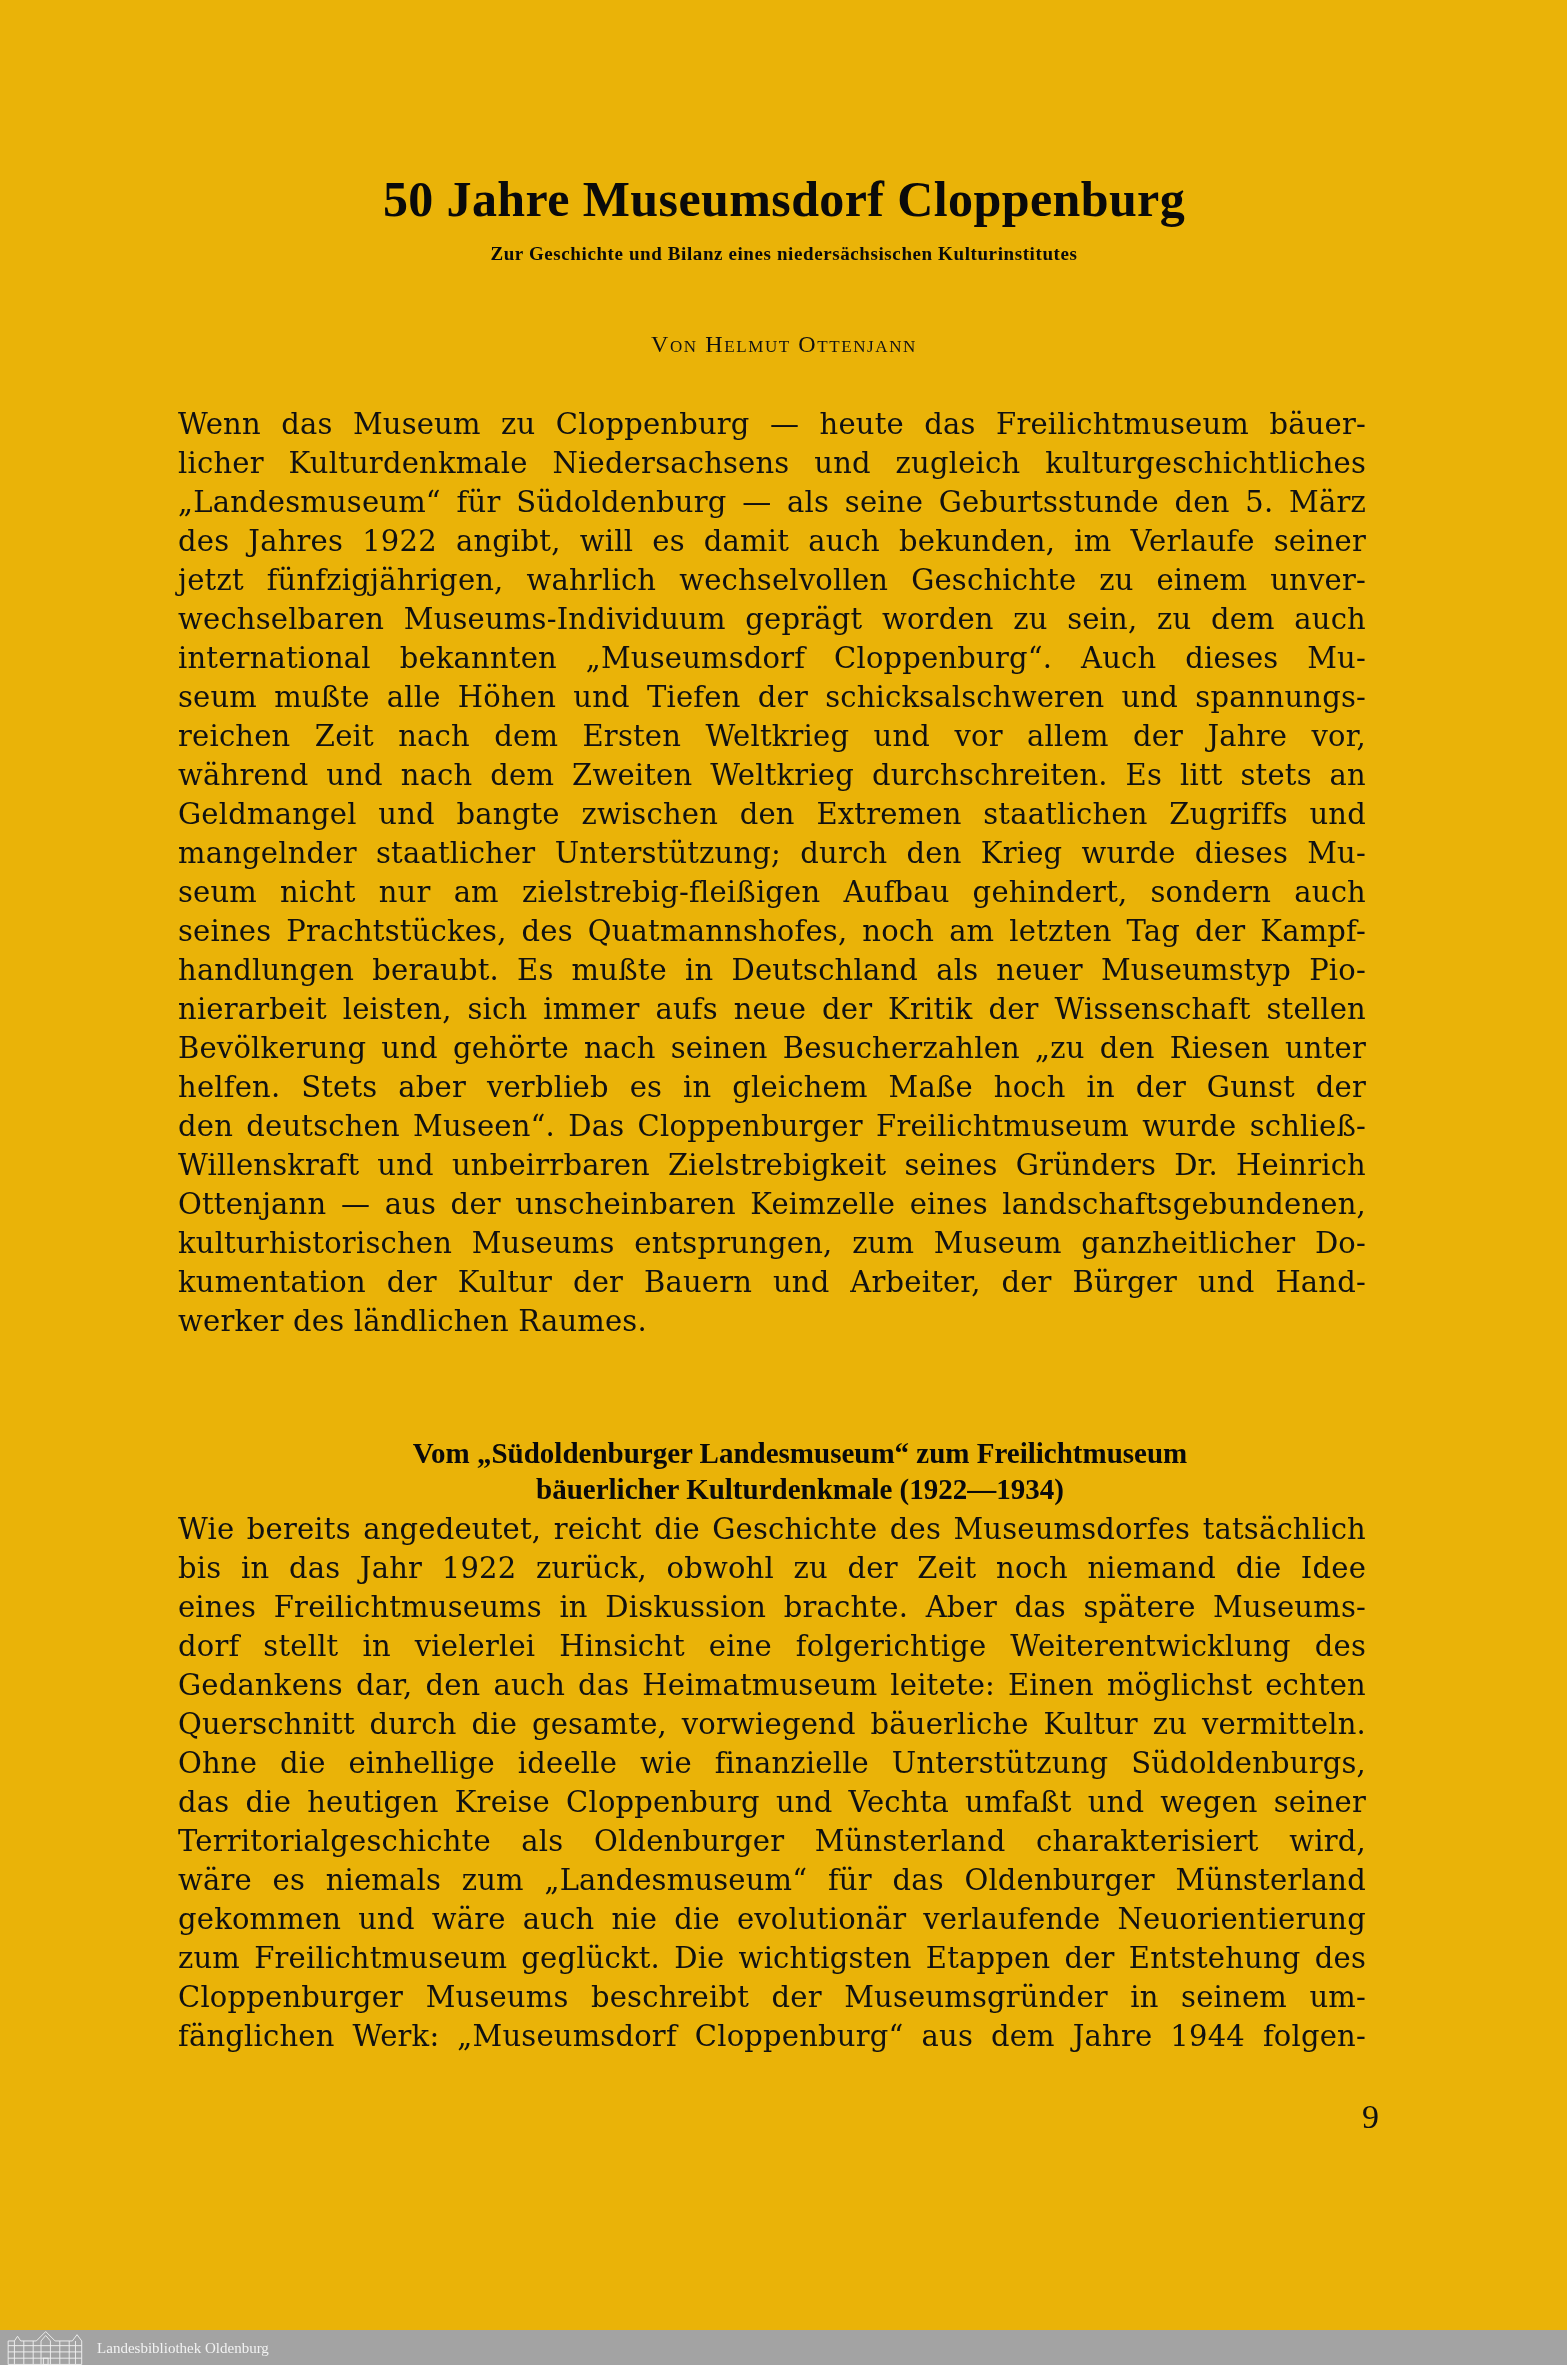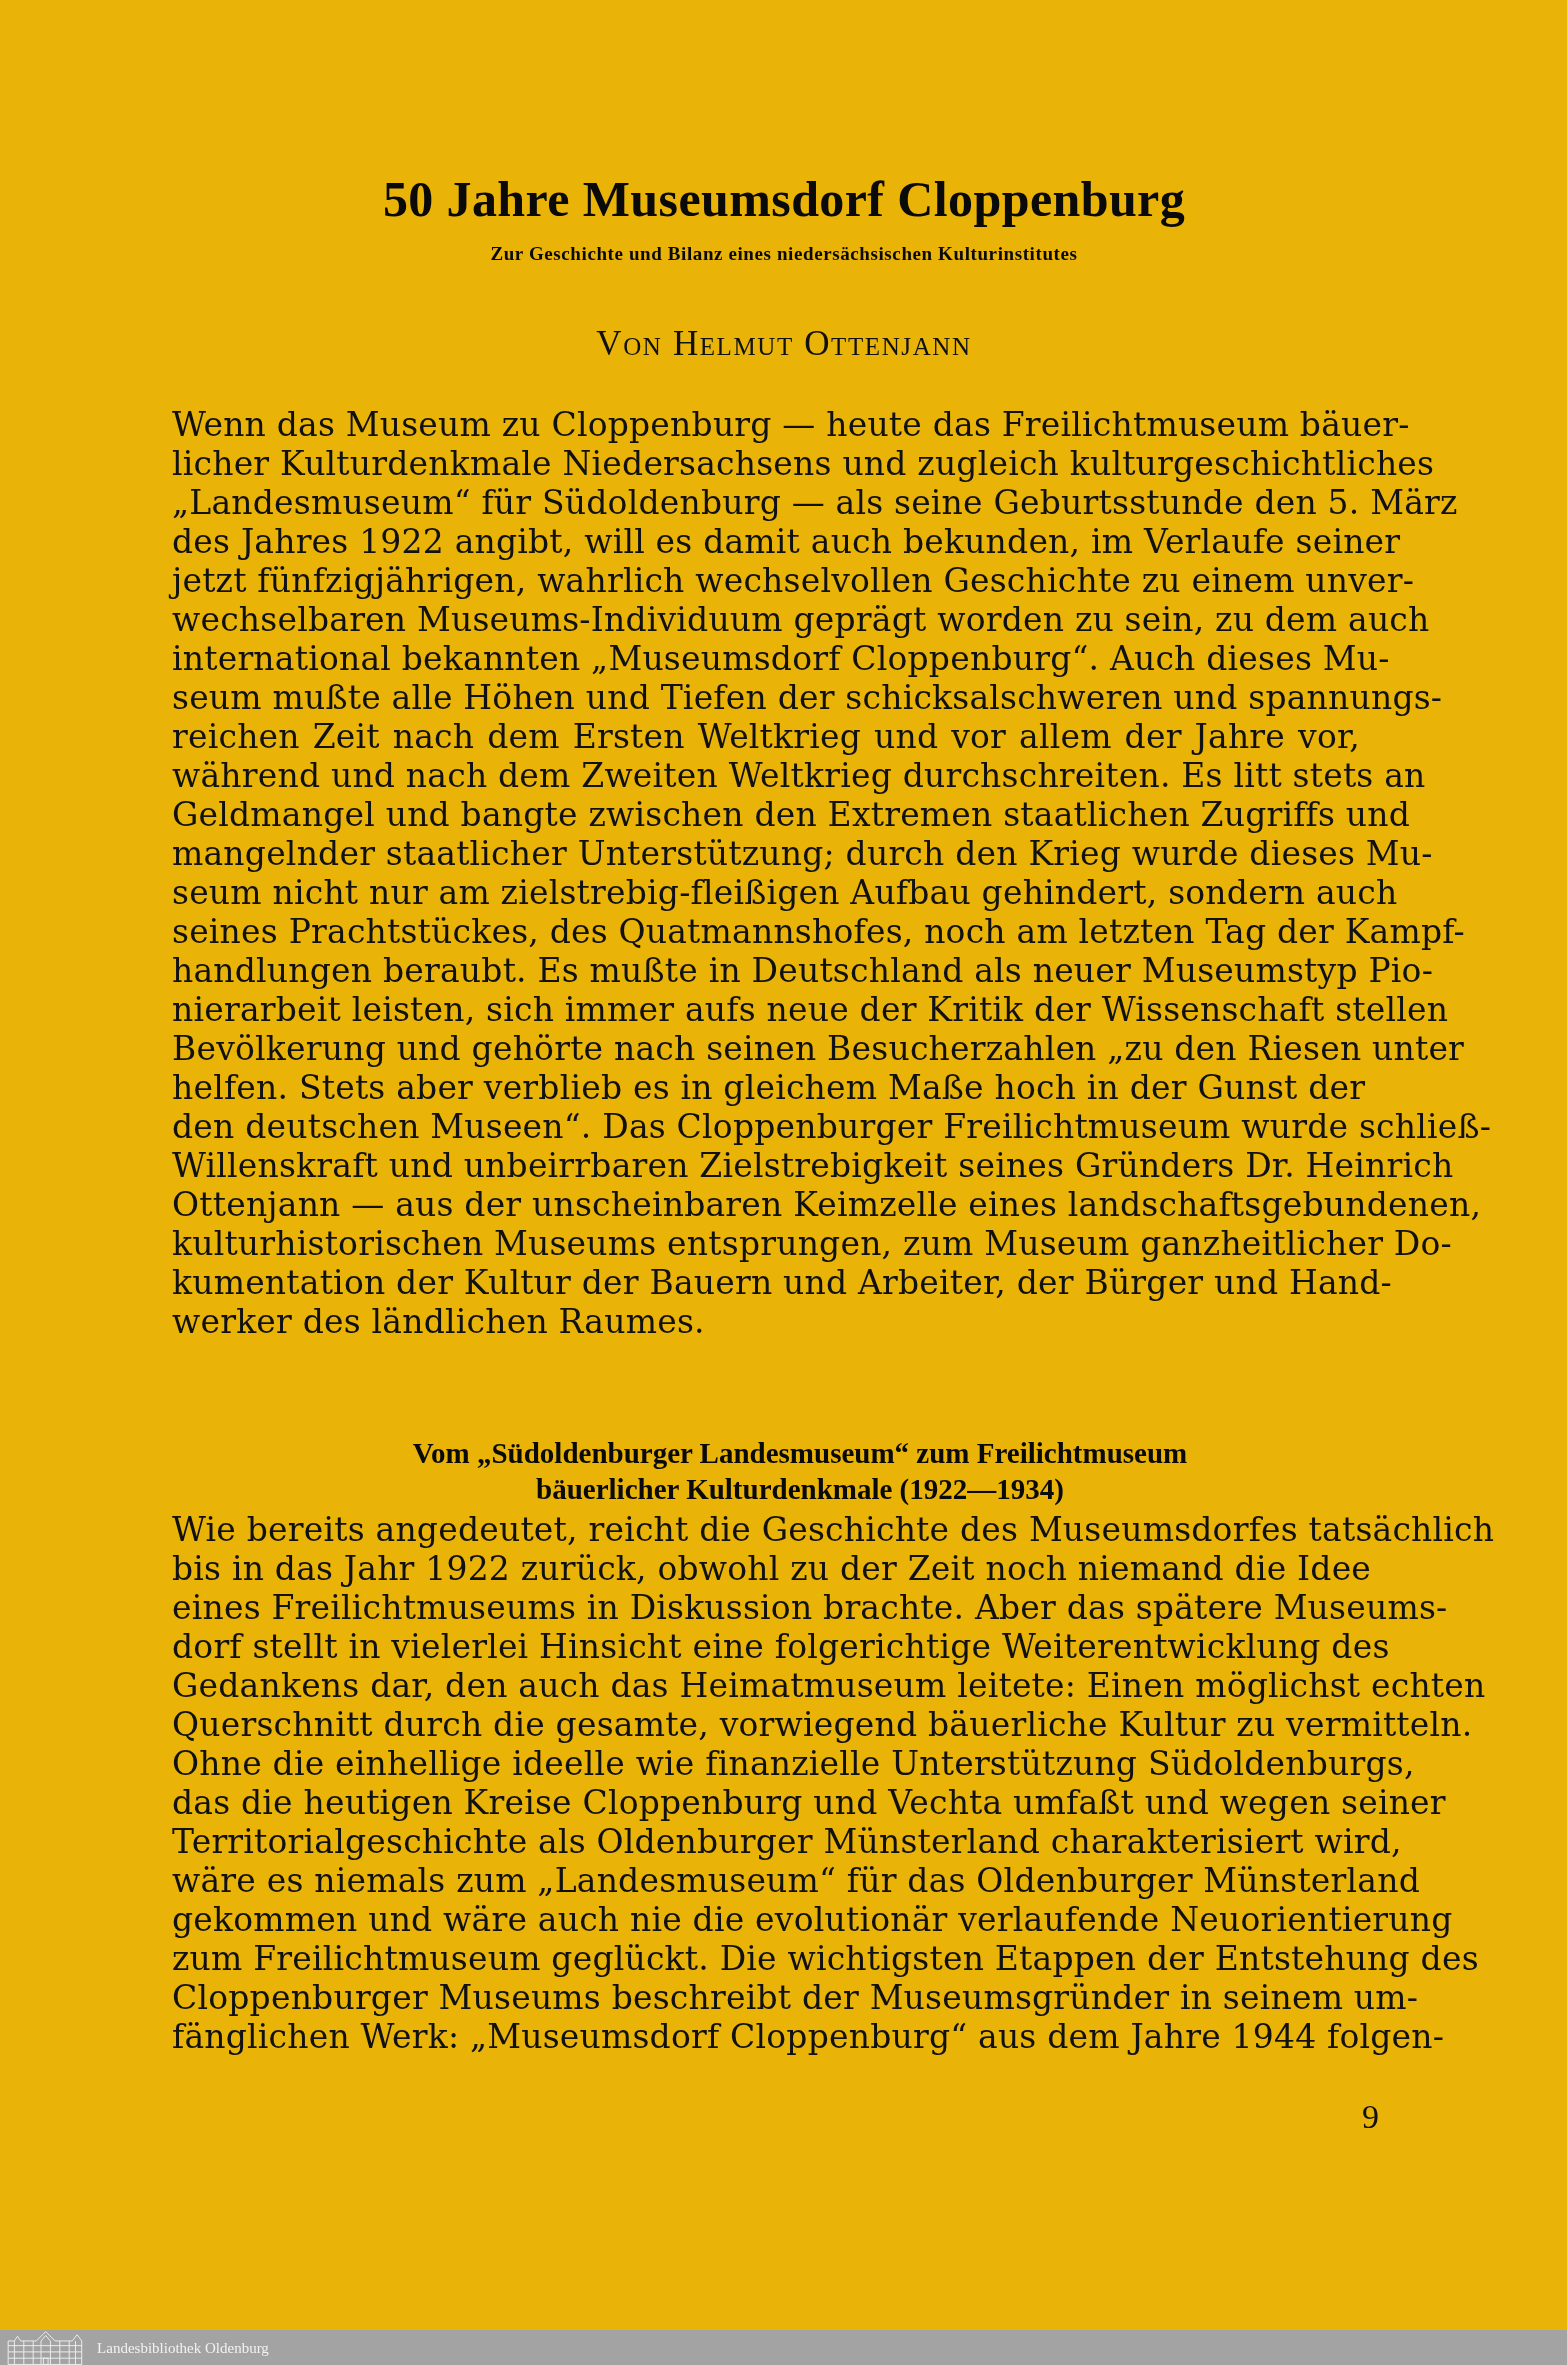--- a/index.html
+++ b/index.html
@@ -14,26 +14,26 @@
     font-family: "Liberation Serif", serif; font-weight: bold; font-size: 50px;
     line-height: 63px; letter-spacing: 0.4px; color: #0a0a0a; margin: 0;
   }
   .subtitle {
     position: absolute; left: 0; width: 1568px; top: 235px; text-align: center;
     font-family: "Liberation Serif", serif; font-weight: bold; font-size: 19px;
     line-height: 38px; letter-spacing: 0.6px; color: #0a0a0a; margin: 0;
   }
   .author {
     position: absolute; left: 0; width: 1568px; top: 325px; text-align: center;
-    font-family: "Liberation Serif", serif; font-size: 35px; line-height: 38px;
+    font-family: "Liberation Serif", serif; font-size: 24px; line-height: 38px;
     font-variant: small-caps; letter-spacing: 1.6px; color: #111;
   }
   .body-block {
-    position: absolute; left: 172px; width: 1188px;
-    font-family: "DejaVu Serif", serif; font-size: 33px; line-height: 39px;
+    position: absolute; left: 178px; width: 1188px;
+    font-family: "DejaVu Serif", serif; font-size: 29px; line-height: 39px;
     color: #111; letter-spacing: 0.2px;
   }
   .line {
     display: block; height: 39px; white-space: nowrap;
     text-align: justify; text-align-last: justify;
   }
   .line.last { text-align-last: left; }
   .p1 { top: 405px; }
   .p2 { top: 1510px; }
   .section-heading {

